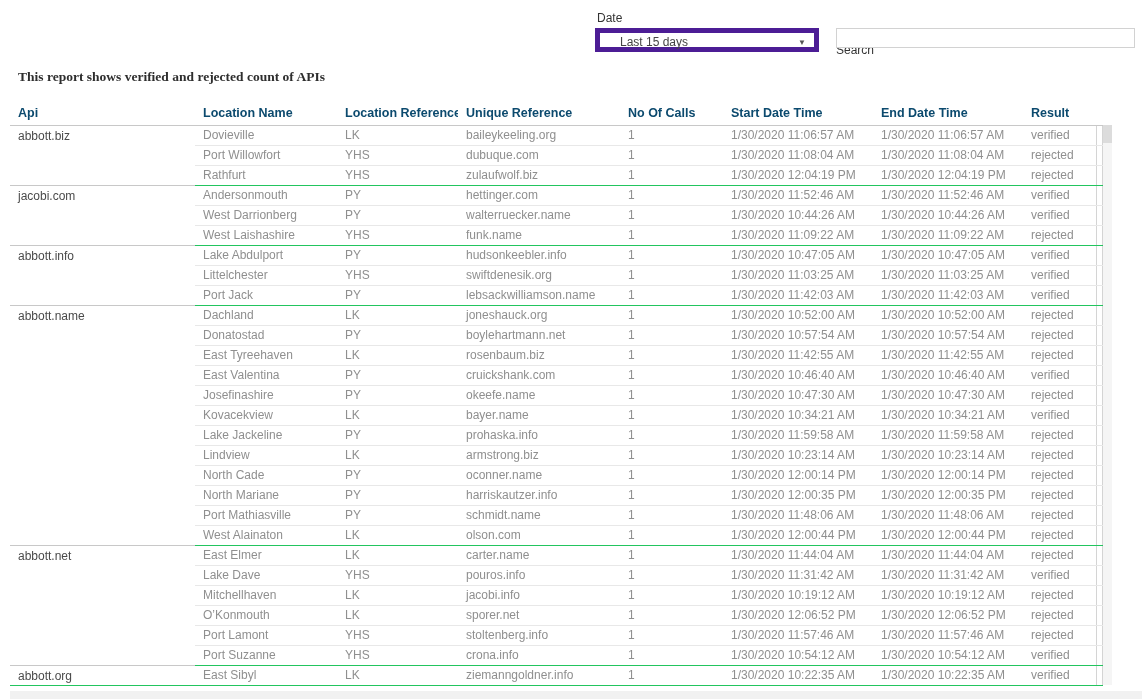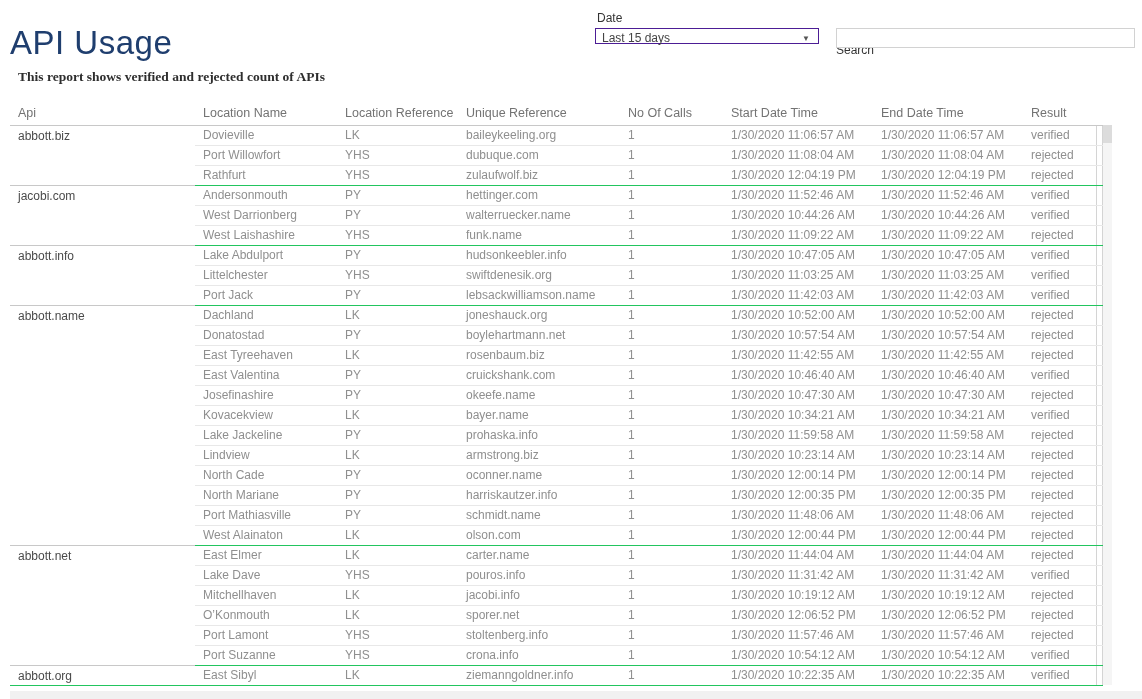--- a/index.html
+++ b/index.html
@@ -8,33 +8,33 @@
 
   .page-title { position:absolute; left:10px; top:24px; font-size:33px; font-weight:400;
                 color:#1f3e6e; letter-spacing:0.5px; }
   .page-subtitle { position:absolute; left:10px; top:69px; font-family:"Liberation Serif", serif;
                    font-weight:bold; font-size:13.5px; color:#2e2e2e;margin-left:8px; }
 
   .filter-label { position:absolute; font-size:12px; color:#333; }
   .date-label   { left:597px; top:11px; }
   .search-label { left:836px; top:11px;margin-top:32px; }
 
-  .date-dropdown { position:absolute; left:595px; top:28px; width:224px; height:16px;
-                   border:1px solid #4c1d95; background:#fff; font-size:12px; color:#444;
-                   line-height:18px; padding-left:6px; cursor:pointer; }
+  .date-dropdown { position:absolute; left:595px; top:28px; width:224px; height:24px;
+                   border:5px solid #4c1d95; background:#fff; font-size:12px; color:#444;
+                   line-height:18px; padding-left:20px; cursor:pointer; }
   .date-dropdown .arrow { position:absolute; right:8px; top:1px; font-size:8px; color:#555;
                           line-height:18px; }
   .search-input { position:absolute; left:836px; top:28px; width:299px; height:20px;
                   border:1px solid #d2d2d2; background:#fff; font-size:12px; color:#444;
                   padding:0 6px; outline:none; }
 
   .report-table { position:absolute; left:10px; top:104px; width:1092px;
                   border-collapse:collapse; table-layout:fixed;
                   font-size:12px; }
-  .report-table th { text-align:left; font-weight:400; color:#737373; font-size:12.5px;
+  .report-table th { text-align:left; font-weight:700; color:#0c4a6e; font-size:12.5px;
                      height:21px; vertical-align:bottom; padding:0 0 5px 8px;
                      border-bottom:1px solid #c8c8c8; white-space:nowrap; overflow:hidden; }
   .report-table td { height:20px; padding:0 0 0 8px; color:#8f8f8f;
                      border-bottom:1px solid #e8e8e8; white-space:nowrap; overflow:hidden; }
   .report-table td.api-cell { color:#4a4a4a; vertical-align:top; padding-top:3px;
                               border-bottom:1px solid #c8c8c8; }
   .report-table tr.group-last td { border-bottom:1px solid #22c55e; }
   .report-table td.spacer, .report-table th.spacer { padding:0;
                      border-left:1px solid #d4d4d4; border-right:1px solid #d4d4d4; }
   .report-table th.spacer { border-left:none; border-right:none; }
@@ -44,21 +44,20 @@
   .v-scrollbar .thumb { position:absolute; left:0; top:0; width:9px; height:18px;
                         background:#dcdcdc; }
   .h-scrollbar { position:absolute; left:10px; top:691px; width:1132px; height:8px;
                  background:#f1f1f1; }
 </style>
 </head>
 <body>
 
 <div class="page">
 
-  <div class="page-title">API Usage</div>
   <div class="page-subtitle">This report shows verified and rejected count of APIs</div>
 
   <div class="filter-label date-label">Date</div>
   <div class="date-dropdown">
     <span>Last 15 days</span>
     <span class="arrow">▼</span>
   </div>
 
   <div class="filter-label search-label">Search</div>
   <input class="search-input" type="text" placeholder="" style="">

